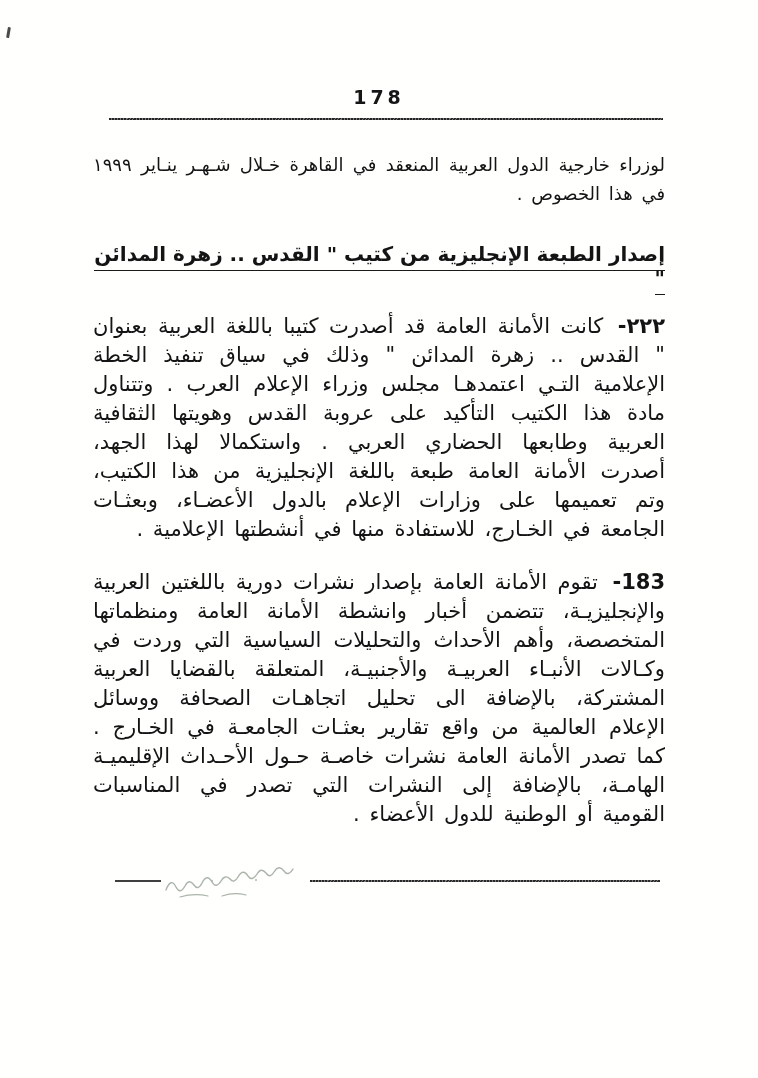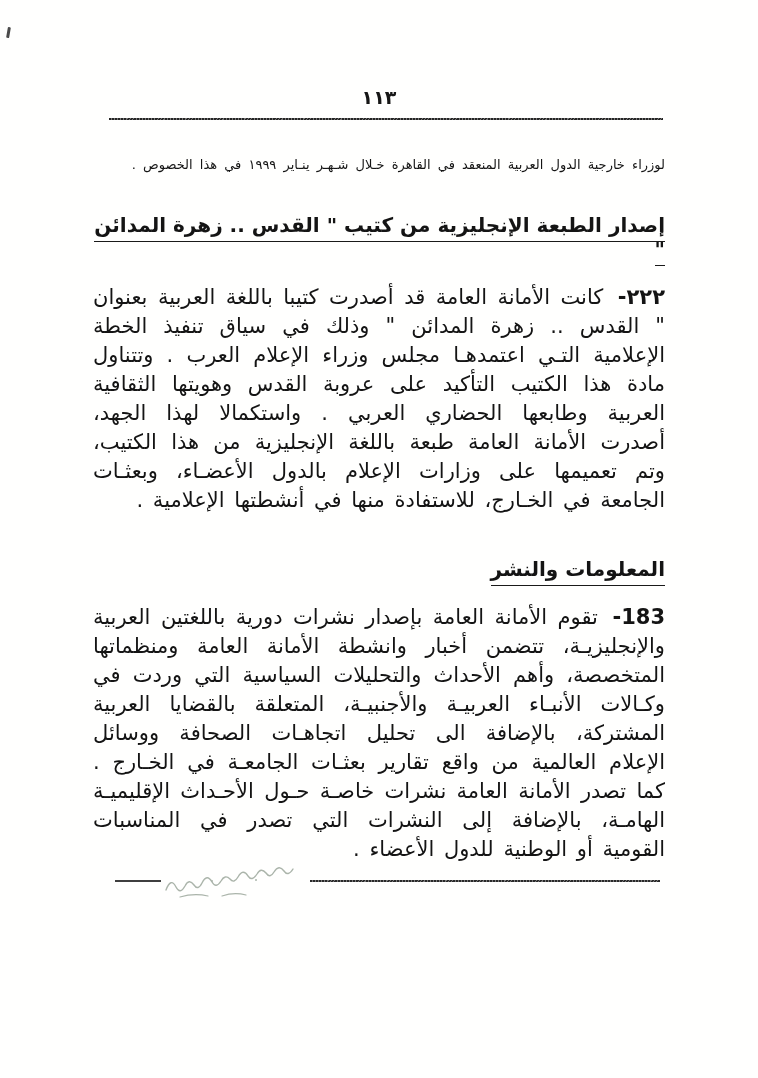--- a/index.html
+++ b/index.html
@@ -39,21 +39,21 @@
 
   .header-rule {
     margin: 10px 2px 0 16px;
     height: 2px;
     background: repeating-linear-gradient(105deg, #111 0px, #111 2px, #6a6a6a 2px, #6a6a6a 3px);
     opacity: 0.92;
   }
 
   .intro-paragraph {
     margin-top: 30px;
-    font-size: 13px;
+    font-size: 18px;
     line-height: 29px;
     text-align: justify;
     word-spacing: 3px;
   }
 
   .section-heading {
     margin-top: 34px;
     font-size: 20px;
     font-weight: bold;
   }
@@ -135,38 +135,35 @@
 </style>
 </head>
 <body>
 
 <div class="page">
 
   <div class="scan-artifact"></div>
 
   <div class="content">
 
-    <div class="page-number">١١٣</div>
+    <div class="page-number">178</div>
 
     <div class="header-rule"></div>
 
     <p class="intro-paragraph">لوزراء خارجية الدول العربية المنعقد في  القاهرة خـلال شـهـر ينـاير ١٩٩٩ في هذا الخصوص .</p>
 
     <h2 class="section-heading">
       <span class="underlined">إصدار الطبعة الإنجليزية من كتيب " القدس .. زهرة المدائن "</span>
     </h2>
 
     <p class="numbered-paragraph">
       <span class="item-number">٢٢٢-</span>
       <span>كانت الأمانة العامة قد أصدرت كتيبا باللغة العربية بعنوان " القدس .. زهرة المدائن " وذلك في سياق تنفيذ الخطة الإعلامية التـي اعتمدهـا مجلس وزراء الإعلام العرب . وتتناول مادة هذا الكتيب التأكيد على عروبة القدس وهويتها الثقافية العربية وطابعها الحضاري العربي . واستكمالا لهذا الجهد،  أصدرت الأمانة العامة  طبعة باللغة الإنجليزية من هذا الكتيب، وتم تعميمها على وزارات الإعلام بالدول الأعضـاء، وبعثـات الجامعة في الخـارج، للاستفادة منها في أنشطتها الإعلامية .</span>
     </p>
 
-    <h2 class="section-heading second">
-      <span class="underlined">المعلومات والنشر</span>
-    </h2>
 
     <p class="numbered-paragraph">
       <span class="item-number">183-</span>
       <span>تقوم الأمانة العامة  بإصدار نشرات دورية باللغتين العربية والإنجليزيـة، تتضمن أخبار وانشطة الأمانة العامة ومنظماتها المتخصصة، وأهم الأحداث والتحليلات السياسية التي وردت في وكـالات الأنبـاء العربيـة والأجنبيـة، المتعلقة بالقضايا العربية المشتركة، بالإضافة الى تحليل اتجاهـات الصحافة ووسائل الإعلام العالمية من واقع تقارير بعثـات الجامعـة في الخـارج . كما تصدر الأمانة  العامة نشرات خاصـة حـول الأحـداث الإقليميـة الهامـة، بالإضافة إلى النشرات التي تصدر في  المناسبات القومية أو الوطنية للدول الأعضاء .</span>
     </p>
 
   </div>
 
   <div class="page-footer">
     <div class="footer-line-long"></div>

